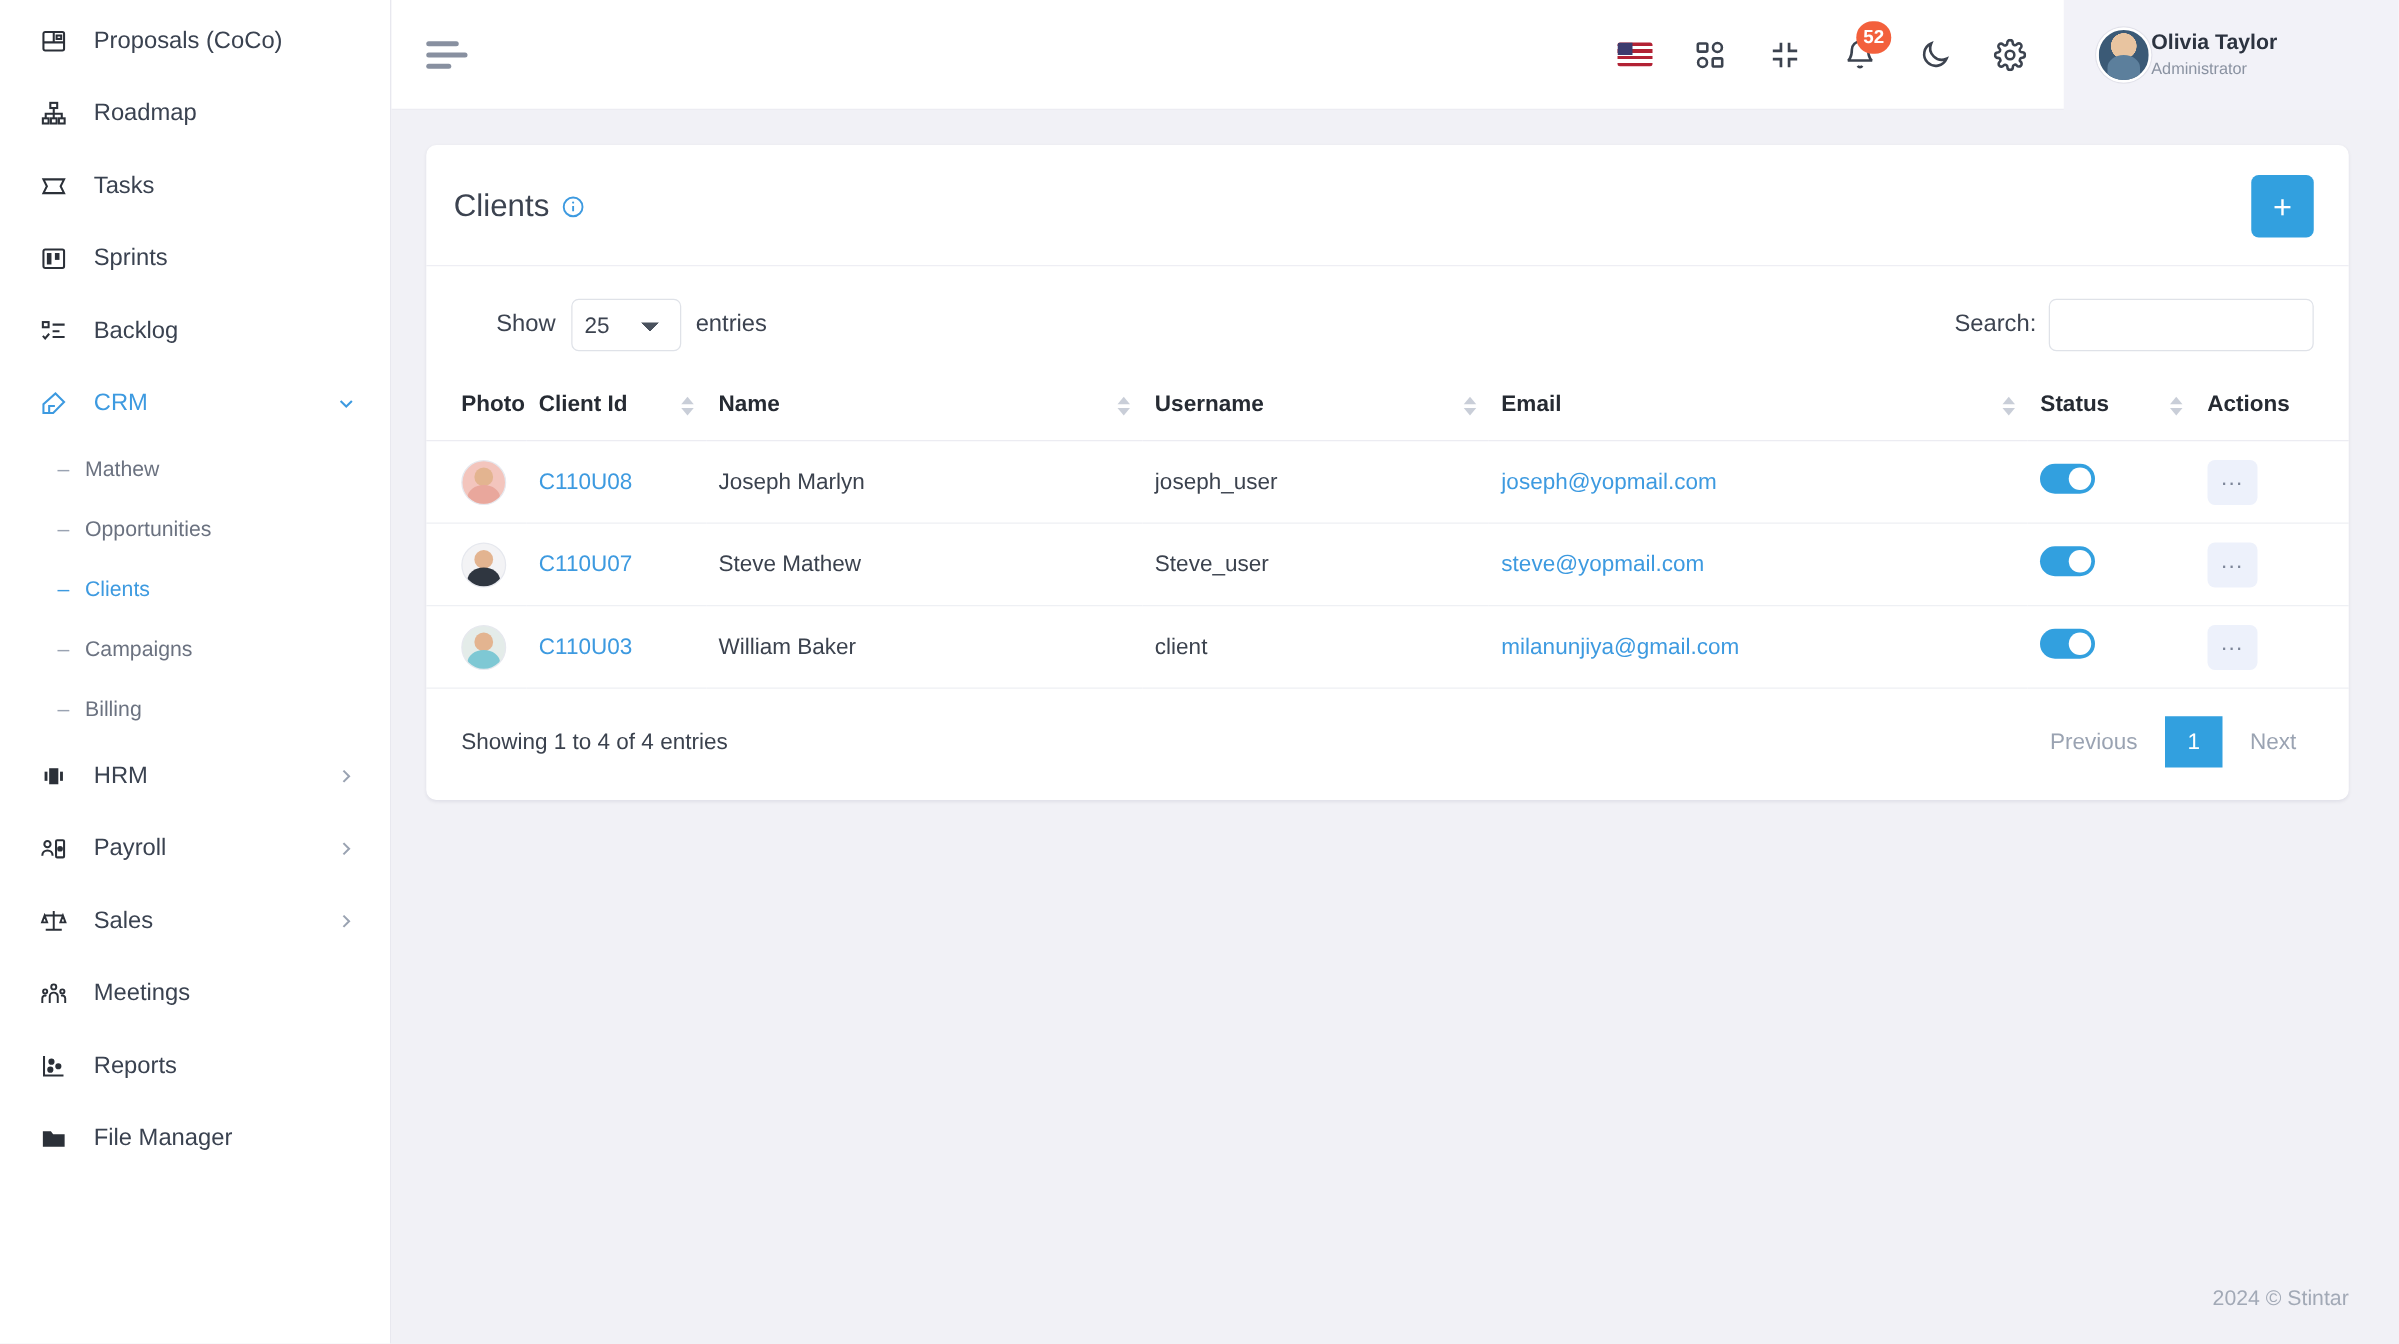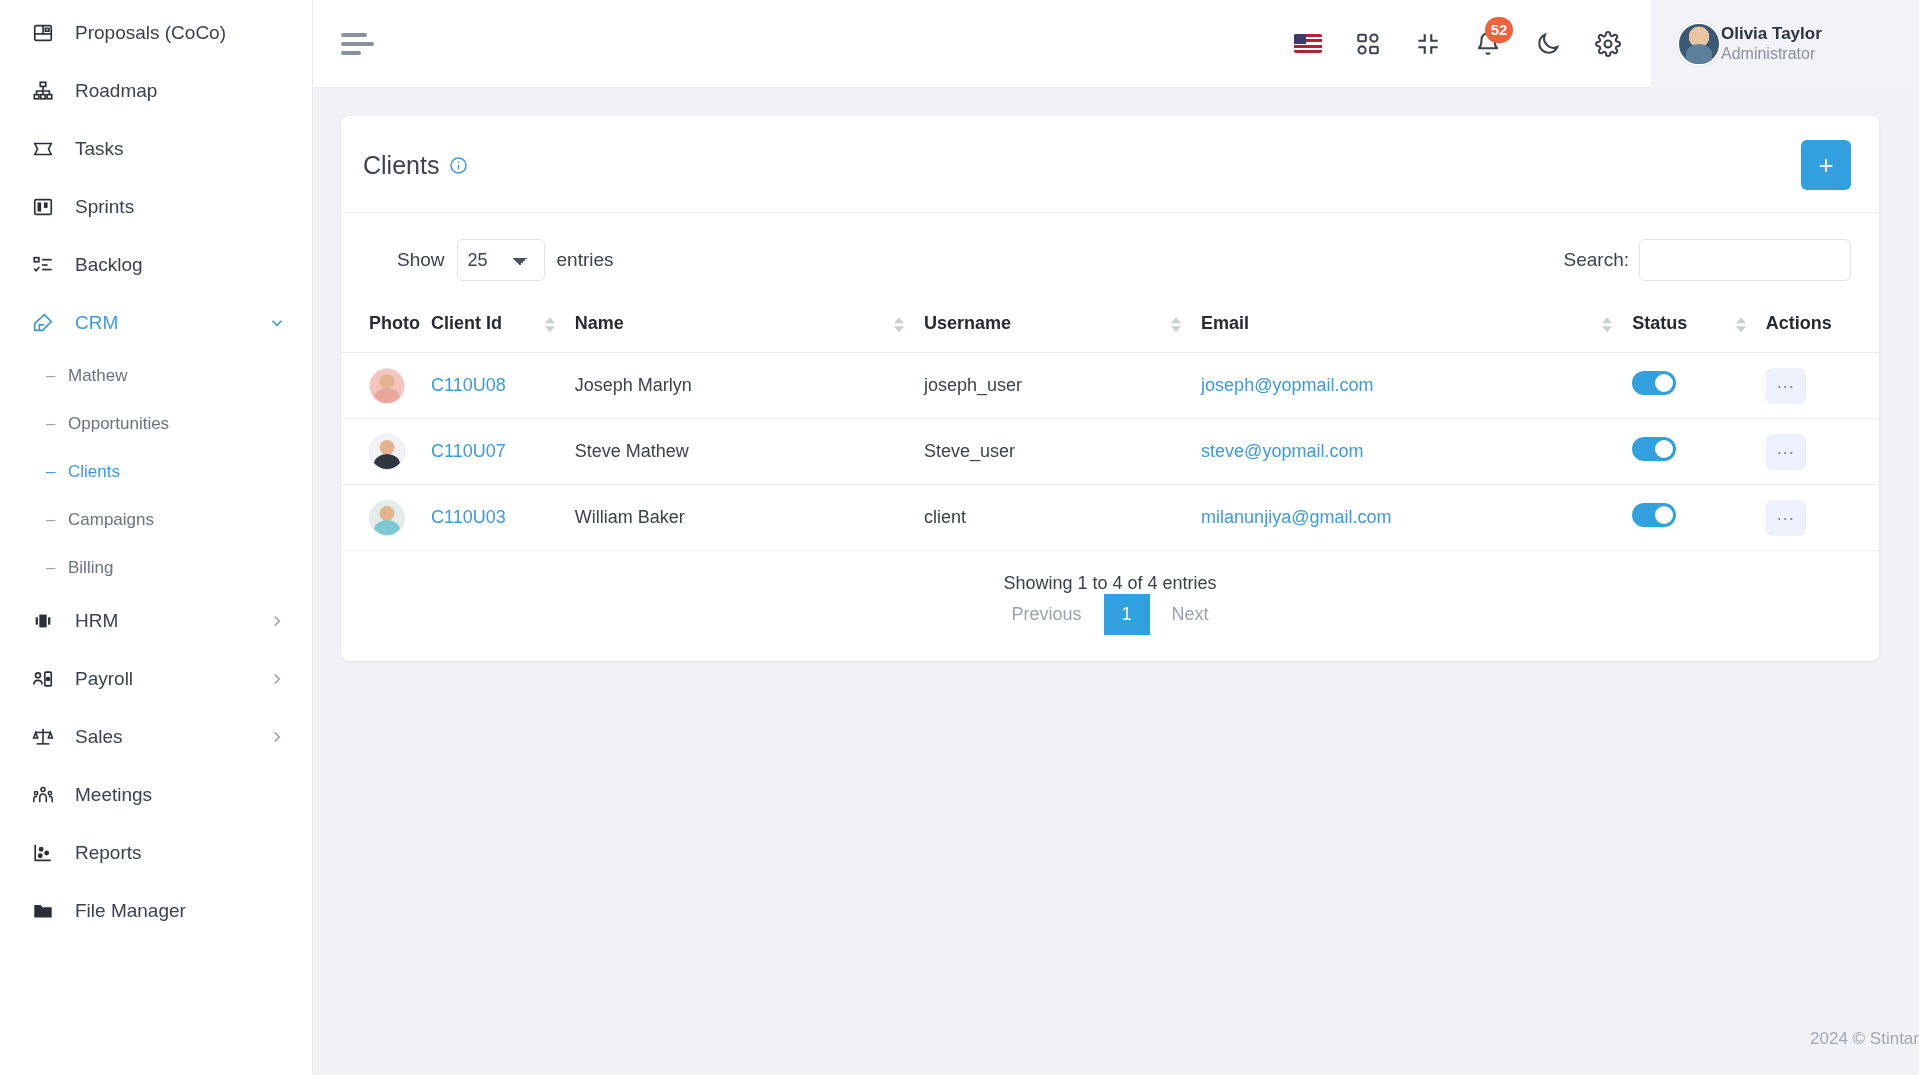--- a/index.html
+++ b/index.html
@@ -117,21 +117,21 @@
     background: radial-gradient(circle at 50% 32%, #e8c4a0 0 30%, #3b5a76 31% 100%);
     border: 2px solid #fff; box-shadow: 0 0 0 1px #e2e2ea;
     position: relative; overflow: hidden; flex: 0 0 44px;
   }
   .avatar-hd::after{
     content:""; position:absolute; left:50%; top:52%; transform:translateX(-50%);
     width:26px; height:20px; border-radius:50% 50% 0 0; background:#5c7f9c;
   }
   .profile-txt { line-height: 1.25; }
   .profile-name { font-size: 17px; color: #2c3340; font-weight: 600; }
-  .profile-role { font-size: 16px; color: #8a92a1; }
+  .profile-role { font-size: 13px; color: #8a92a1; }
 
   
   .content { flex: 1 1 auto; padding: 28px 40px 0 28px; overflow: hidden; }
   .card {
     background: #fff; border-radius: 8px;
     box-shadow: 0 1px 3px rgba(20,20,50,.07);
     width: 100%;
   }
   .card-head {
     display: flex; align-items: center; justify-content: space-between;
@@ -225,33 +225,32 @@
   .act-btn {
     width: 40px; height: 36px; border-radius: 6px; border: none;
     background: #edf1fb; color: #7d8699; cursor: pointer;
     font-size: 18px; line-height: 1; display: inline-flex;
     align-items: center; justify-content: center; letter-spacing: 1px;
     padding-bottom: 8px;
   }
   .table-foot {
     display: flex; align-items: center; justify-content: space-between;
     padding: 22px 28px 26px 28px;
-    flex-direction: column;
   }
   .showing { font-size: 18px; color: #3b424e; }
   .pager { display: flex; align-items: center; }
   .pager .pg {
     font-size: 18px; color: #9aa3b2; padding: 10px 14px; cursor: pointer;
   }
   .pager .pg.num {
     background: #32a0df; color: #fff; padding: 10px 18px; margin: 0 8px;
   }
   .footer {
     flex: 0 0 auto; height: 72px; display: flex; align-items: center;
-    justify-content: flex-end; 
+    justify-content: flex-end; padding-right: 40px;
     font-size: 17px; color: #a2a9b6;
   }
 </style>
 </head>
 <body>
 
 <div class="app">
 
   <aside class="sidebar">
 

